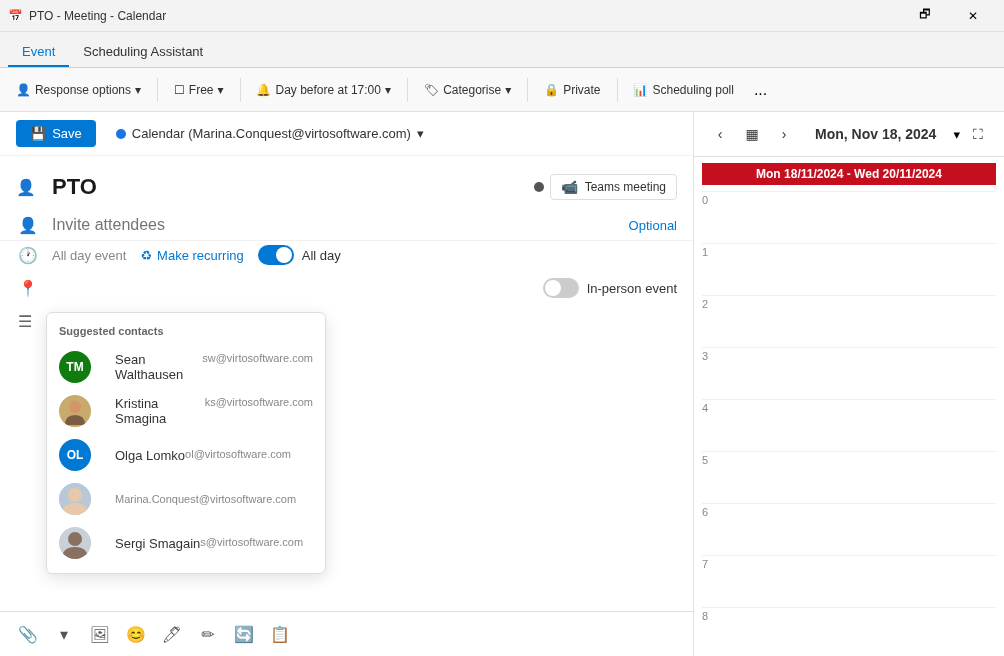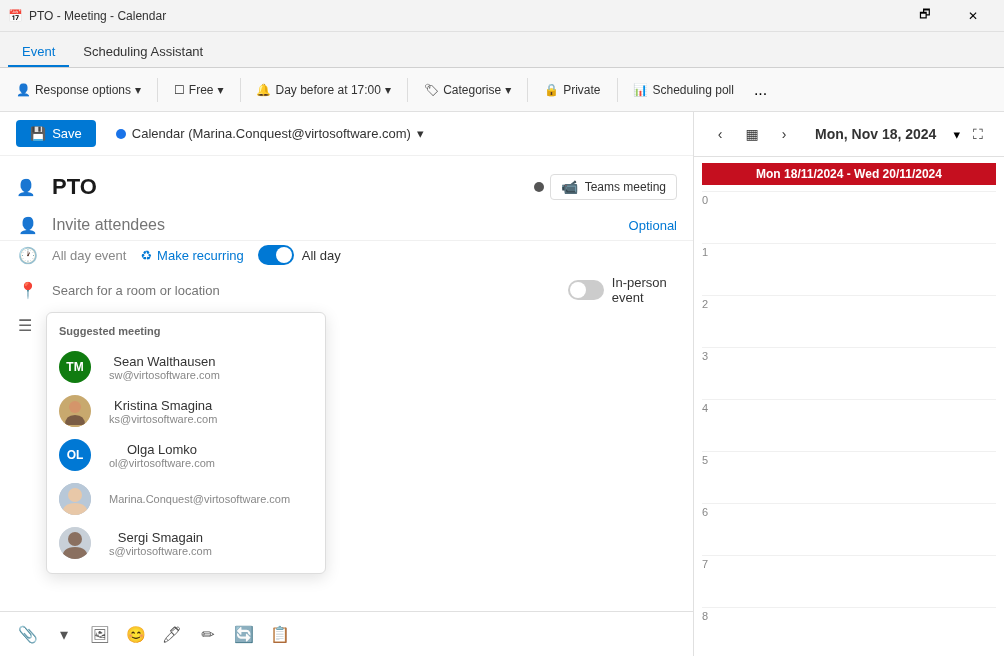--- a/index.html
+++ b/index.html
@@ -220,35 +220,34 @@
     .suggested-title {
       font-size: 11px;
       color: #666;
       padding: 4px 12px 8px;
       font-weight: 600;
     }
     .contact-item {
       display: flex;
       align-items: center;
       padding: 6px 12px;
-      gap: 18px;
-      cursor: pointer;
-      text-align: center;
+      gap: 24px;
+      cursor: pointer;
     }
     .avatar {
       width: 32px; height: 32px;
       border-radius: 50%;
       display: flex; align-items: center; justify-content: center;
       font-size: 12px; font-weight: 600; color: white;
       flex-shrink: 0;
       overflow: hidden;
     }
     .avatar-tm { background: #107c10; }
     .avatar-ol { background: #0078d4; }
-    .contact-info { display: flex; flex-direction: column; }
+    .contact-info { display: flex; flex-direction: row; }
     .contact-name { font-size: 13px; color: #333; font-weight: 500; }
     .contact-email { font-size: 11px; color: #888; }
 
     
     .time-row {
       display: flex;
       align-items: center;
       padding: 4px 16px 4px 52px;
       gap: 8px;
       position: relative;
@@ -494,21 +493,20 @@
         <button class="make-recurring-btn">
           <span>♻</span>
           <span>Make recurring</span>
         </button>
         <div class="toggle-switch"></div>
         <span class="allday-label">All day</span>
       </div>
 
       <div class="form-row">
         <span class="form-row-icon">📍</span>
-        <input class="location-input" type="text" placeholder="Search for a room or location" style="">
         <div class="inperson-toggle">
           <div class="toggle-switch off"></div>
           <span>In-person event</span>
         </div>
       </div>
 
       <div class="form-row" style="align-items: flex-start; flex: 1;">
         <span class="form-row-icon" style="top: 14px;">☰</span>
         <textarea class="notes-area" placeholder="Notes or agenda" style="height: 120px;"></textarea>
       </div>
@@ -536,21 +534,21 @@
       </button>
       <button class="bottom-btn">
         <span>🔄</span>
       </button>
       <button class="bottom-btn">
         <span>📋</span>
       </button>
     </div>
 
     <div class="suggested-contacts">
-      <div class="suggested-title">Suggested meeting</div>
+      <div class="suggested-title">Suggested contacts</div>
 
       <div class="contact-item">
         <div class="avatar avatar-tm">TM</div>
         <div class="contact-info">
           <span class="contact-name">Sean Walthausen</span>
           <span class="contact-email">sw@virtosoftware.com</span>
         </div>
       </div>
 
       <div class="contact-item">

